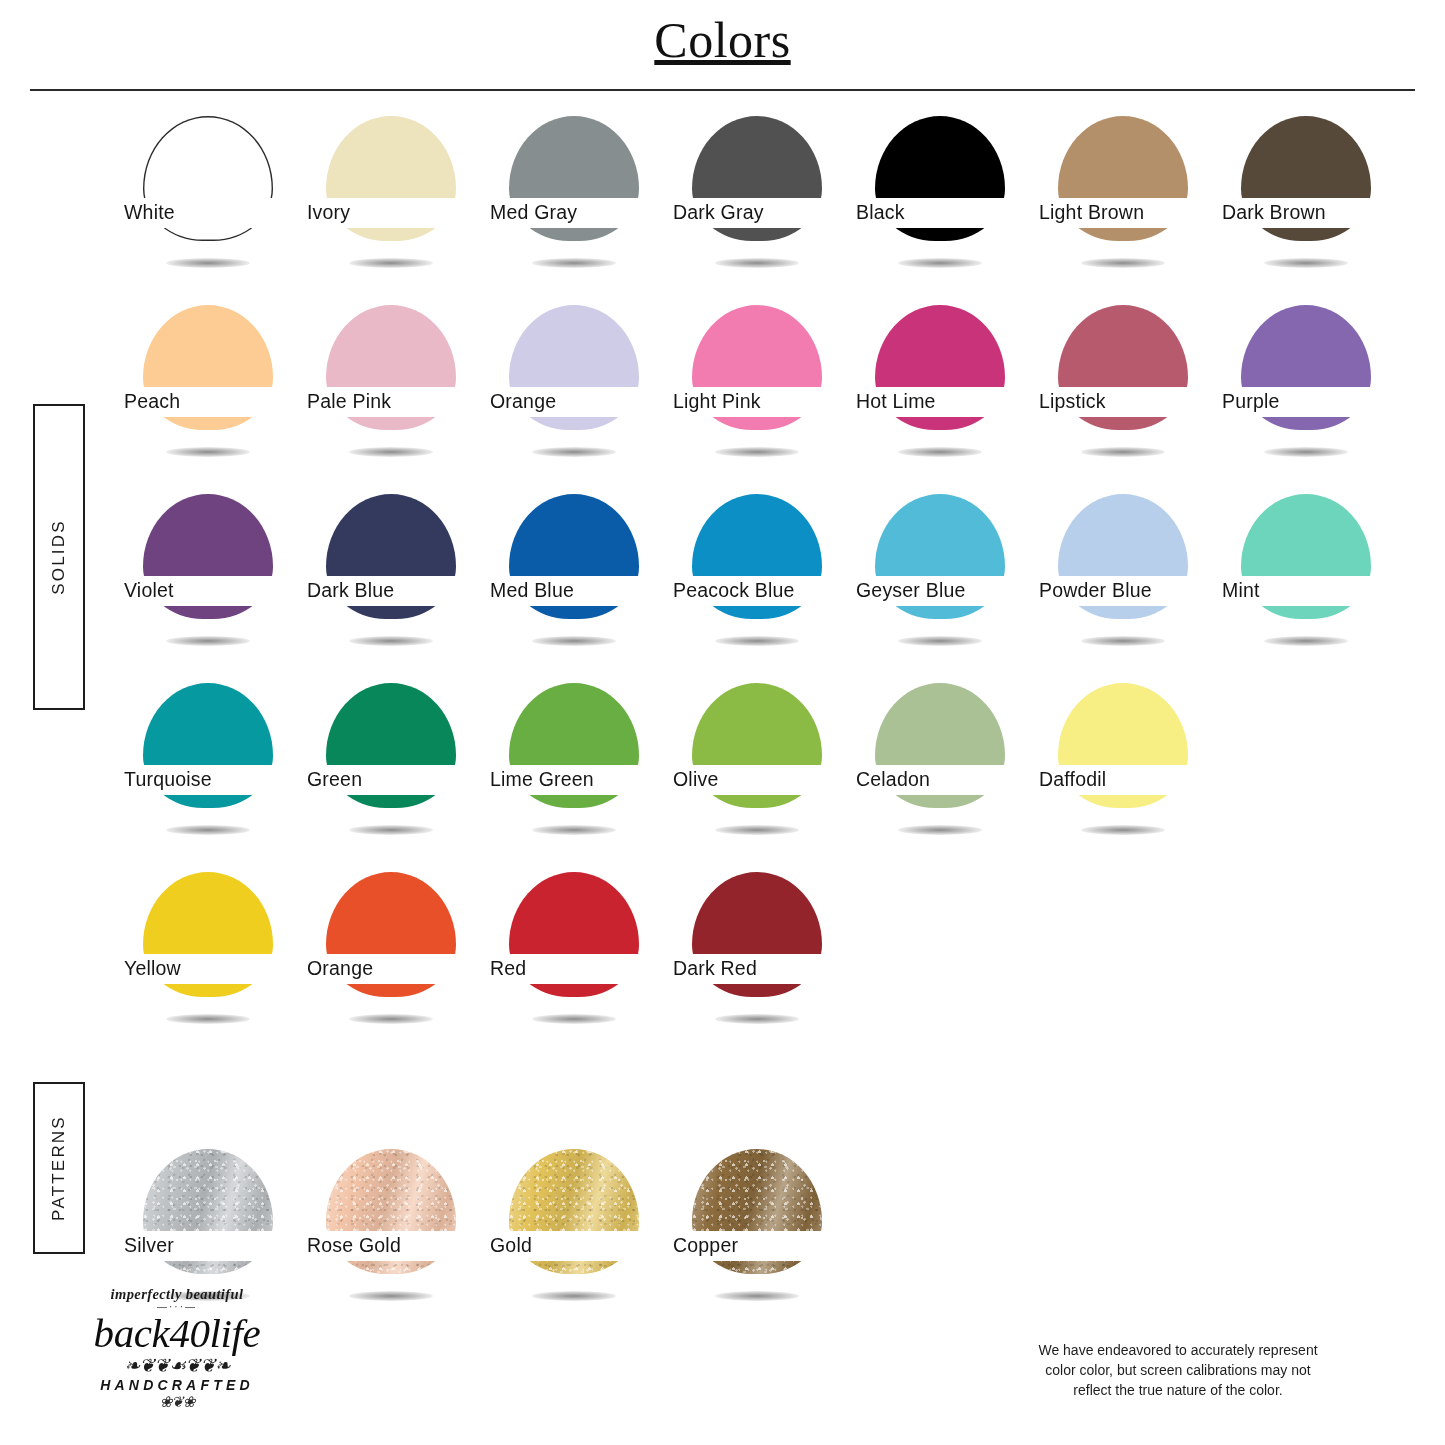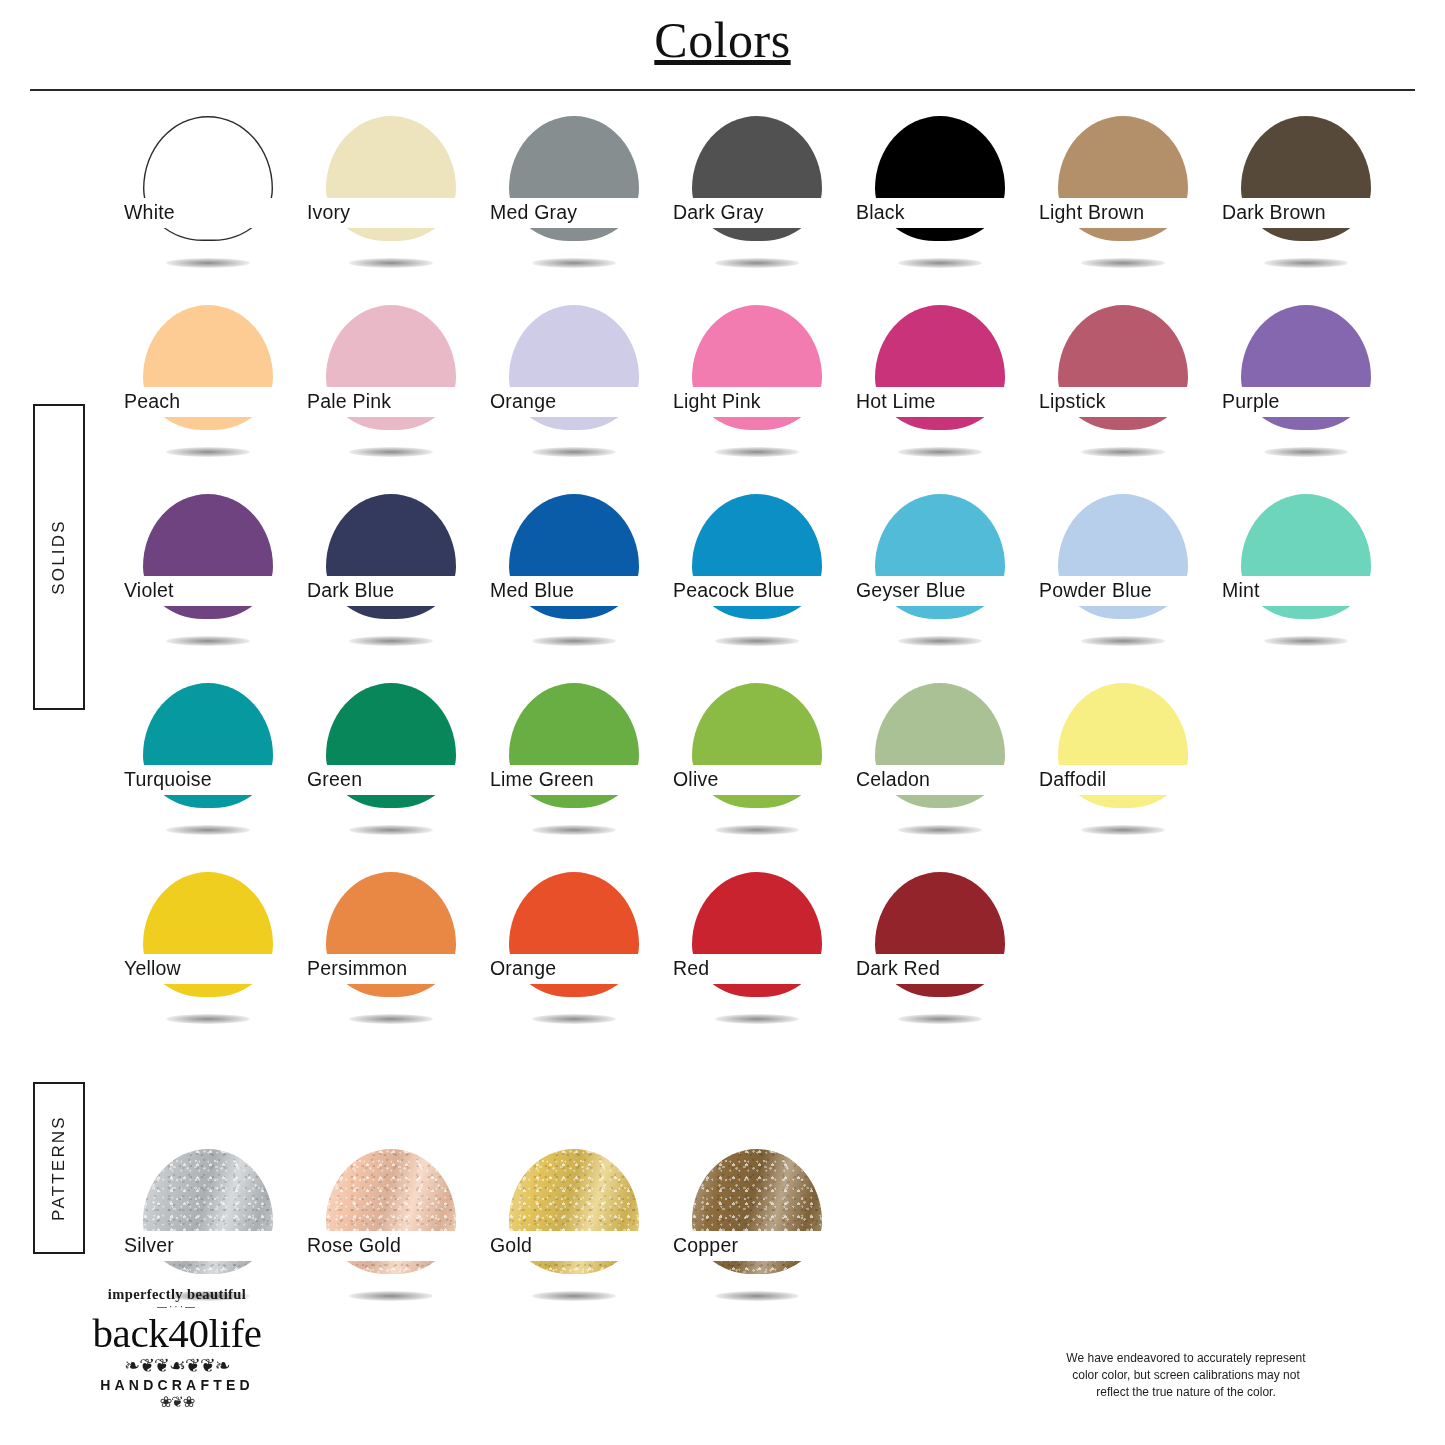--- a/index.html
+++ b/index.html
@@ -99,21 +99,21 @@
     content:""; position:absolute; inset:0; border-radius:inherit;
     background:linear-gradient(105deg,
       rgba(255,255,255,.42) 0%, rgba(255,255,255,0) 22%,
       rgba(0,0,0,.10) 45%, rgba(255,255,255,.38) 62%,
       rgba(0,0,0,.10) 82%, rgba(255,255,255,.30) 100%);
   }
 
   
   .footer{ position:absolute; left:0; right:0; bottom:0; height:170px; }
 
-  .logo{ position:absolute; left:52px; bottom:36px; width:250px; text-align:center; }
+  .logo{ position:absolute; left:52px; bottom:36px; width:250px; text-align:center;font-style:italic; }
   .logo-top{
     font-family:"Liberation Serif", serif;
     font-size:14.5px; letter-spacing:.4px; color:#1a1a1a;
     font-weight:600; line-height:1;
   }
   .logo-dash{
     font-size:10px; letter-spacing:2px; color:#3a3a3a;
     margin:1px 0 1px 0; line-height:1;
   }
   .logo-main{
@@ -128,23 +128,23 @@
   .logo-sub{
     font-size:14px; letter-spacing:4.2px; font-weight:700;
     color:#151515; line-height:1;
   }
   .logo-flourish2{
     font-size:15px; color:#2a2a2a; line-height:1; margin-top:2px;
     letter-spacing:-1px;
   }
 
   .disclaimer{
-    position:absolute; right:44px; bottom:44px;
+    position:absolute; right:52px; bottom:44px;
     width:430px; text-align:center;
-    font-size:12px; line-height:1.42; color:#1d1d1d;
+    font-size:14px; line-height:1.42; color:#1d1d1d;
   }
   .disclaimer div{ white-space:nowrap; }
 </style>
 </head>
 <body>
 
 <div class="header">
   <h1 class="page-title">Colors</h1>
   <div class="header-rule"></div>
 </div>
@@ -352,27 +352,20 @@
           <span class="label">Daffodil</span>
         </div>
         <div class="shade"></div>
       </div>
     </div>
     <div class="row">
       <div class="cell">
         <div class="blob" style="background: rgb(240, 206, 32);"></div>
         <div class="band">
           <span class="label">Yellow</span>
-        </div>
-        <div class="shade"></div>
-      </div>
-      <div class="cell">
-        <div class="blob" style="background: rgb(233, 135, 68);"></div>
-        <div class="band">
-          <span class="label">Persimmon</span>
         </div>
         <div class="shade"></div>
       </div>
       <div class="cell">
         <div class="blob" style="background: rgb(232, 80, 42);"></div>
         <div class="band">
           <span class="label">Orange</span>
         </div>
         <div class="shade"></div>
       </div>

